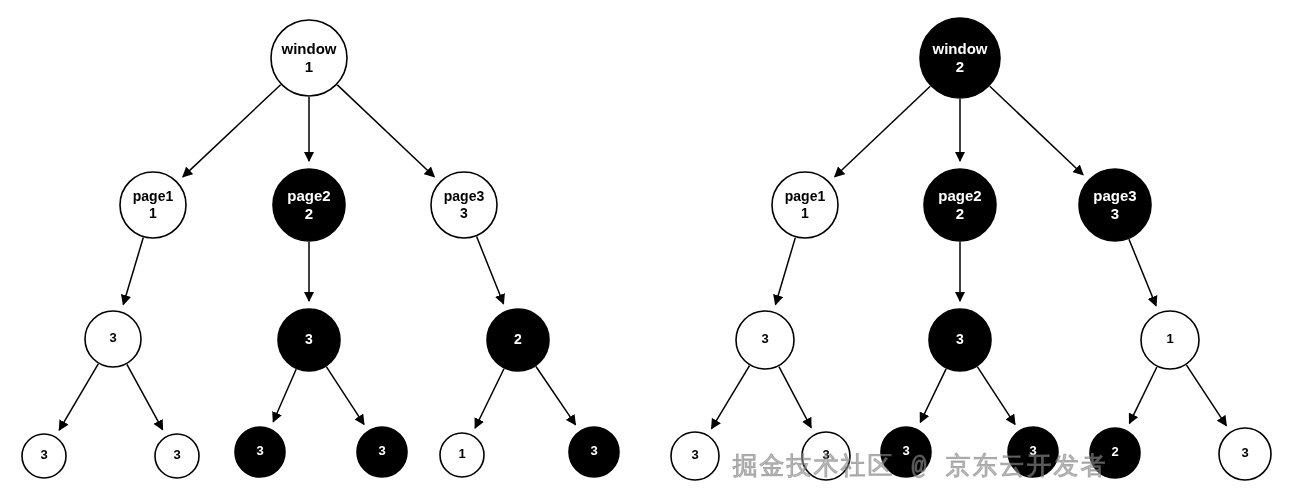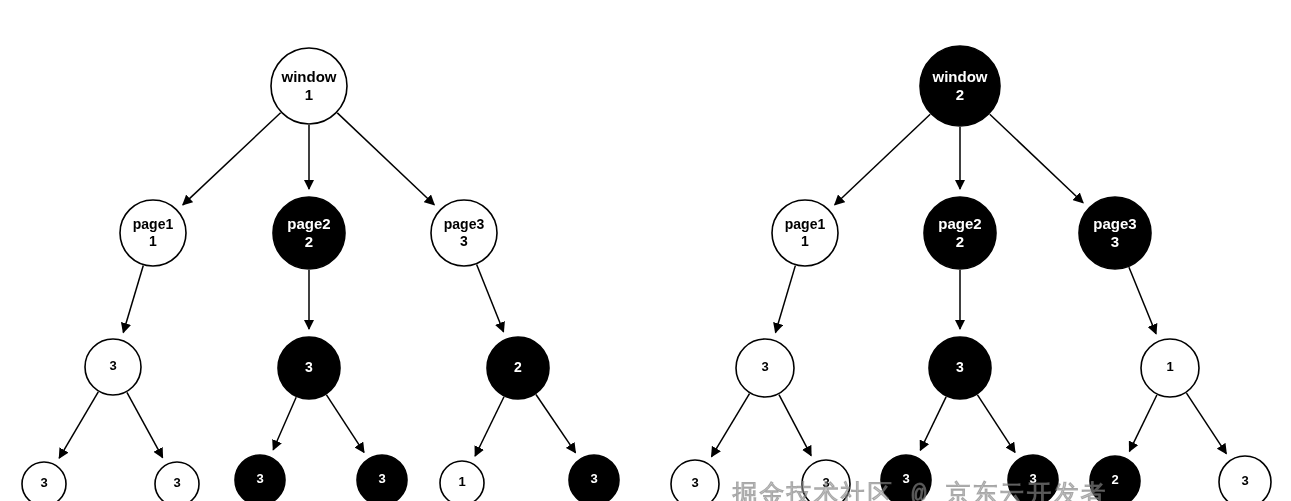--- a/index.html
+++ b/index.html
@@ -1,17 +1,17 @@
 <!DOCTYPE html>
 <html><head>
 <meta charset="utf-8">
 <style>
   html,body{margin:0;padding:0;background:#ffffff;}
   body{width:1291px;height:501px;font-family:"Liberation Sans",sans-serif;overflow:hidden;}
-  #stage{position:relative;width:1291px;height:356px;background:#fff;margin-top:28px;}
+  #stage{position:relative;width:1291px;height:356px;background:#fff;}
   svg#diagram{position:absolute;left:0;top:0;width:1291px;height:501px;display:block;}
   .node-circle-white{fill:#ffffff;stroke:#000000;stroke-width:1.6;}
   .node-circle-black{fill:#000000;stroke:#000000;stroke-width:1.6;}
   .node-label{font-family:"Liberation Sans",sans-serif;font-weight:bold;text-anchor:middle;dominant-baseline:middle;}
   .label-dark{fill:#000000;}
   .label-light{fill:#ffffff;}
   .edge{stroke:#000000;stroke-width:1.5;fill:none;}
   .watermark{position:absolute;font-family:Liberation Mono, monospace;color:rgba(150,150,150,0.55);
              font-size:25px;letter-spacing:2px;white-space:nowrap;pointer-events:none;
              -webkit-text-stroke:1px rgba(120,120,120,0.55);}

